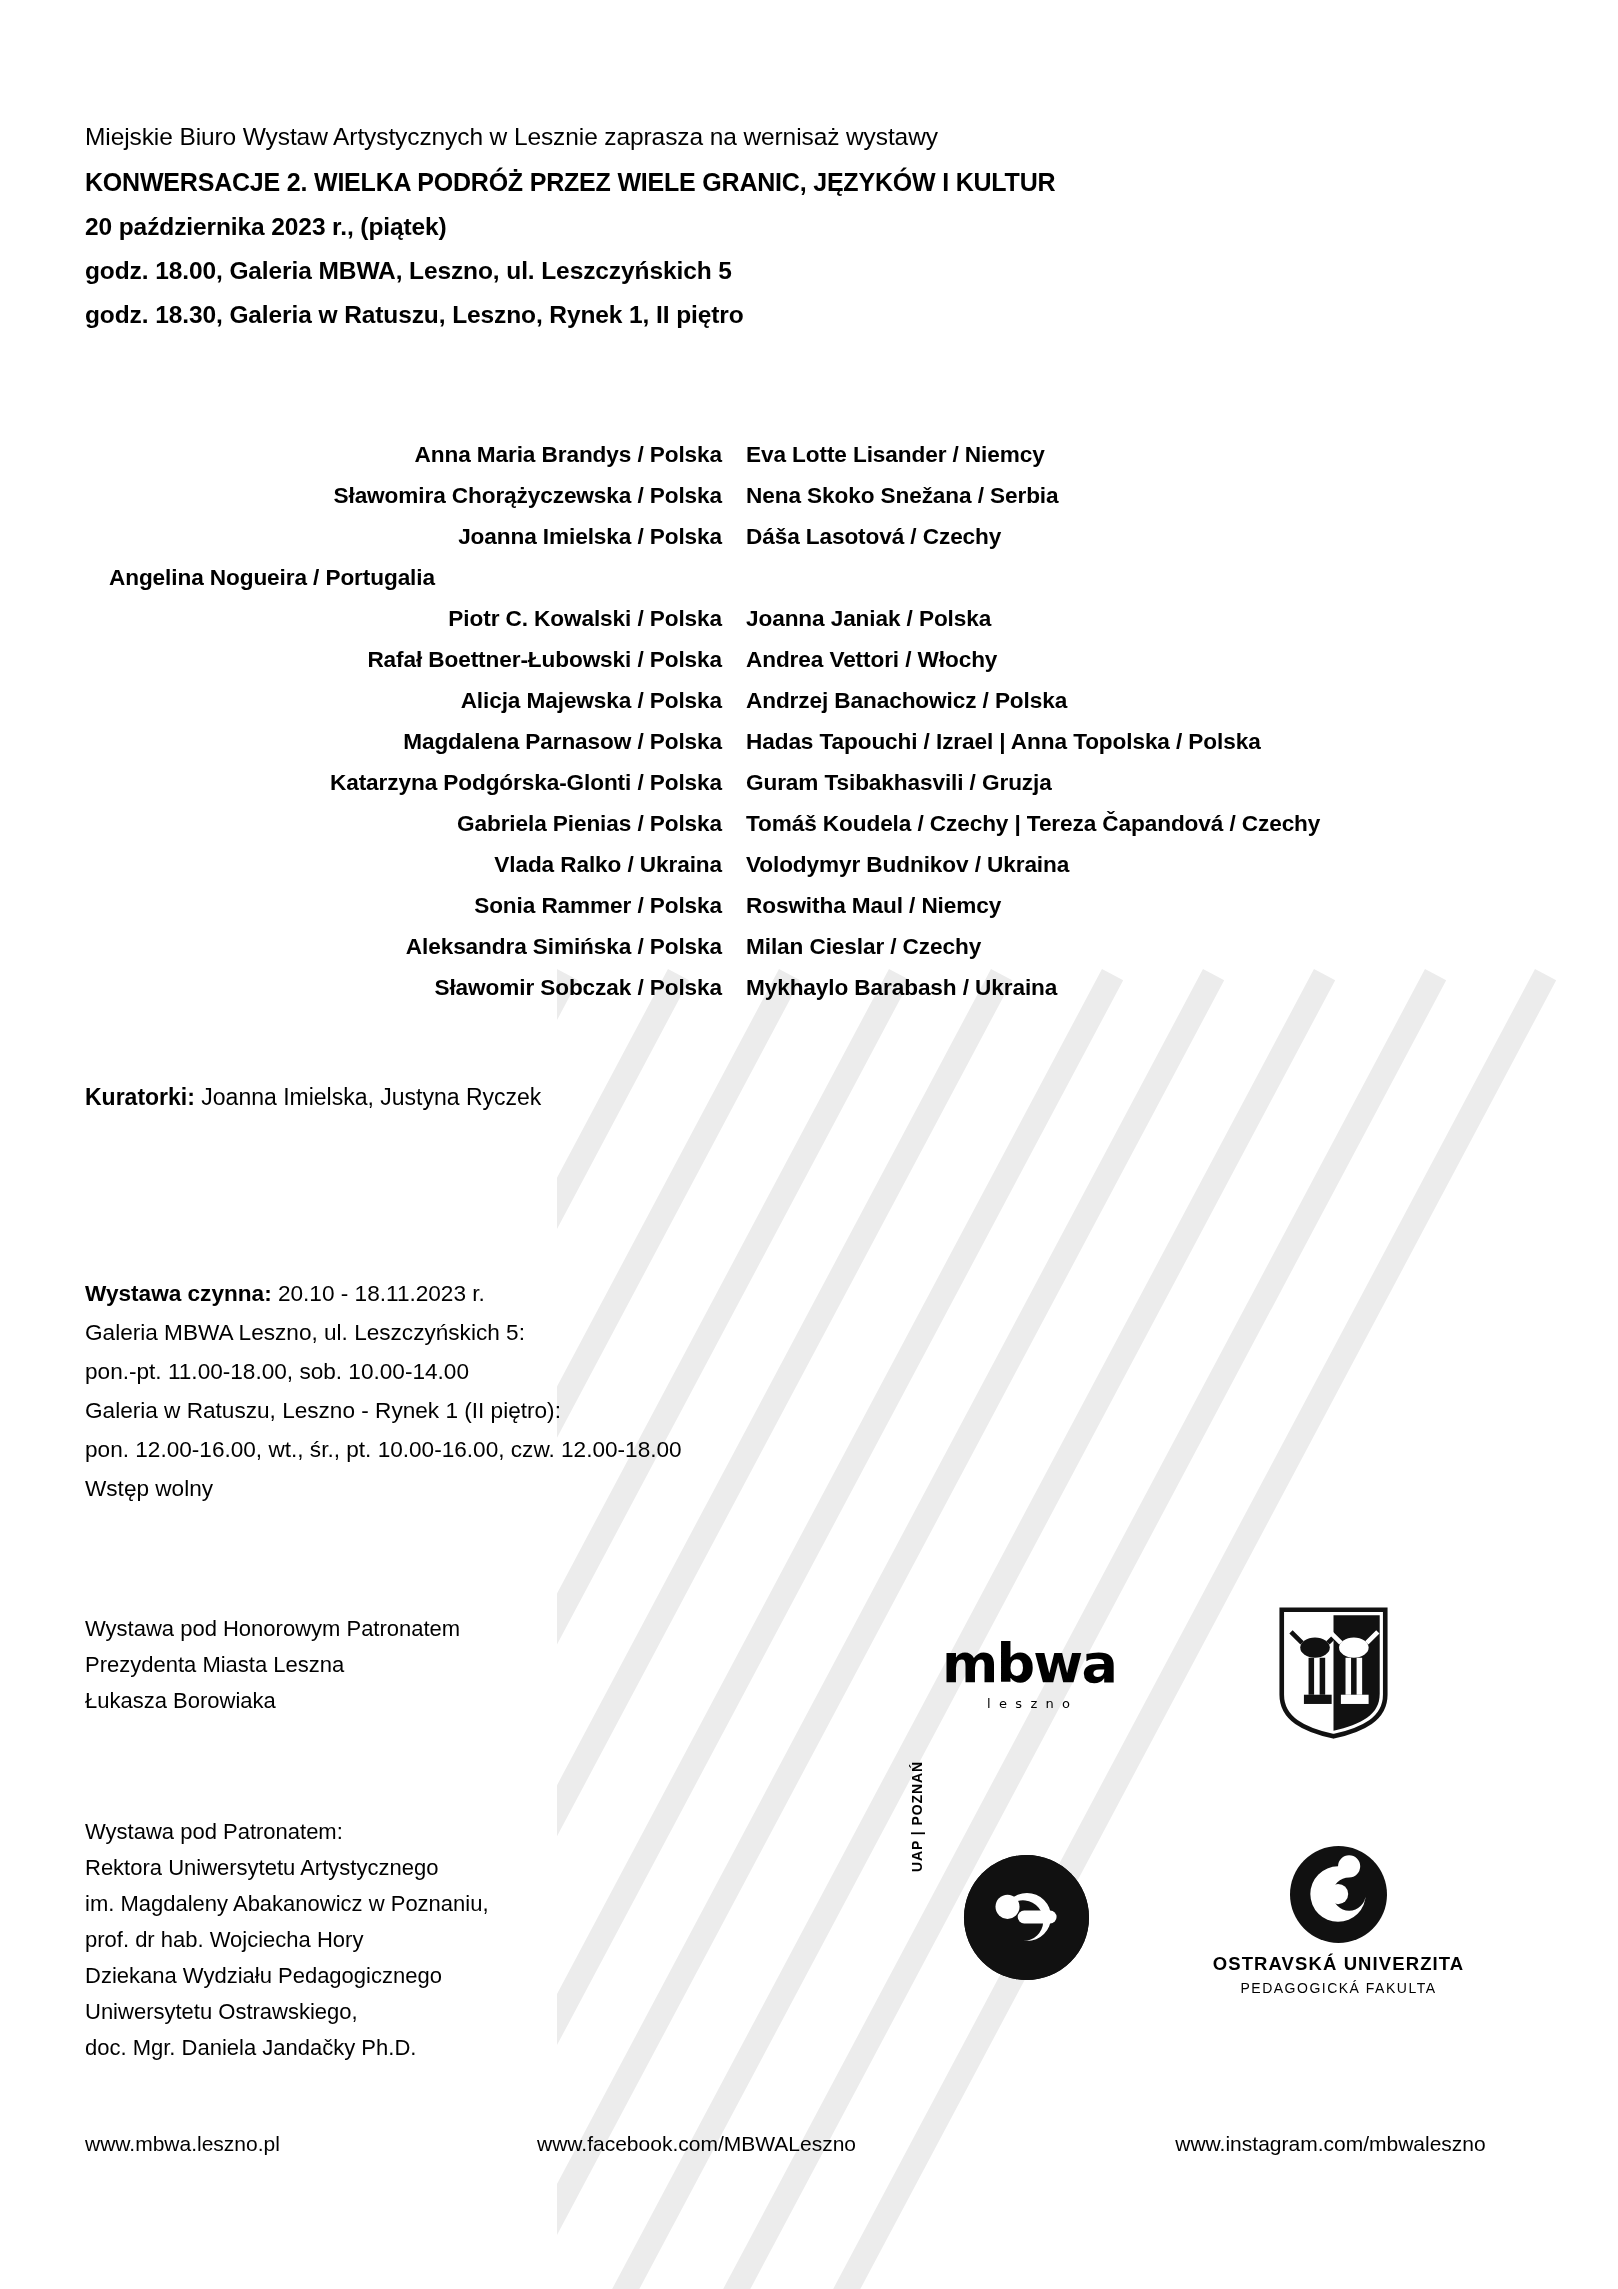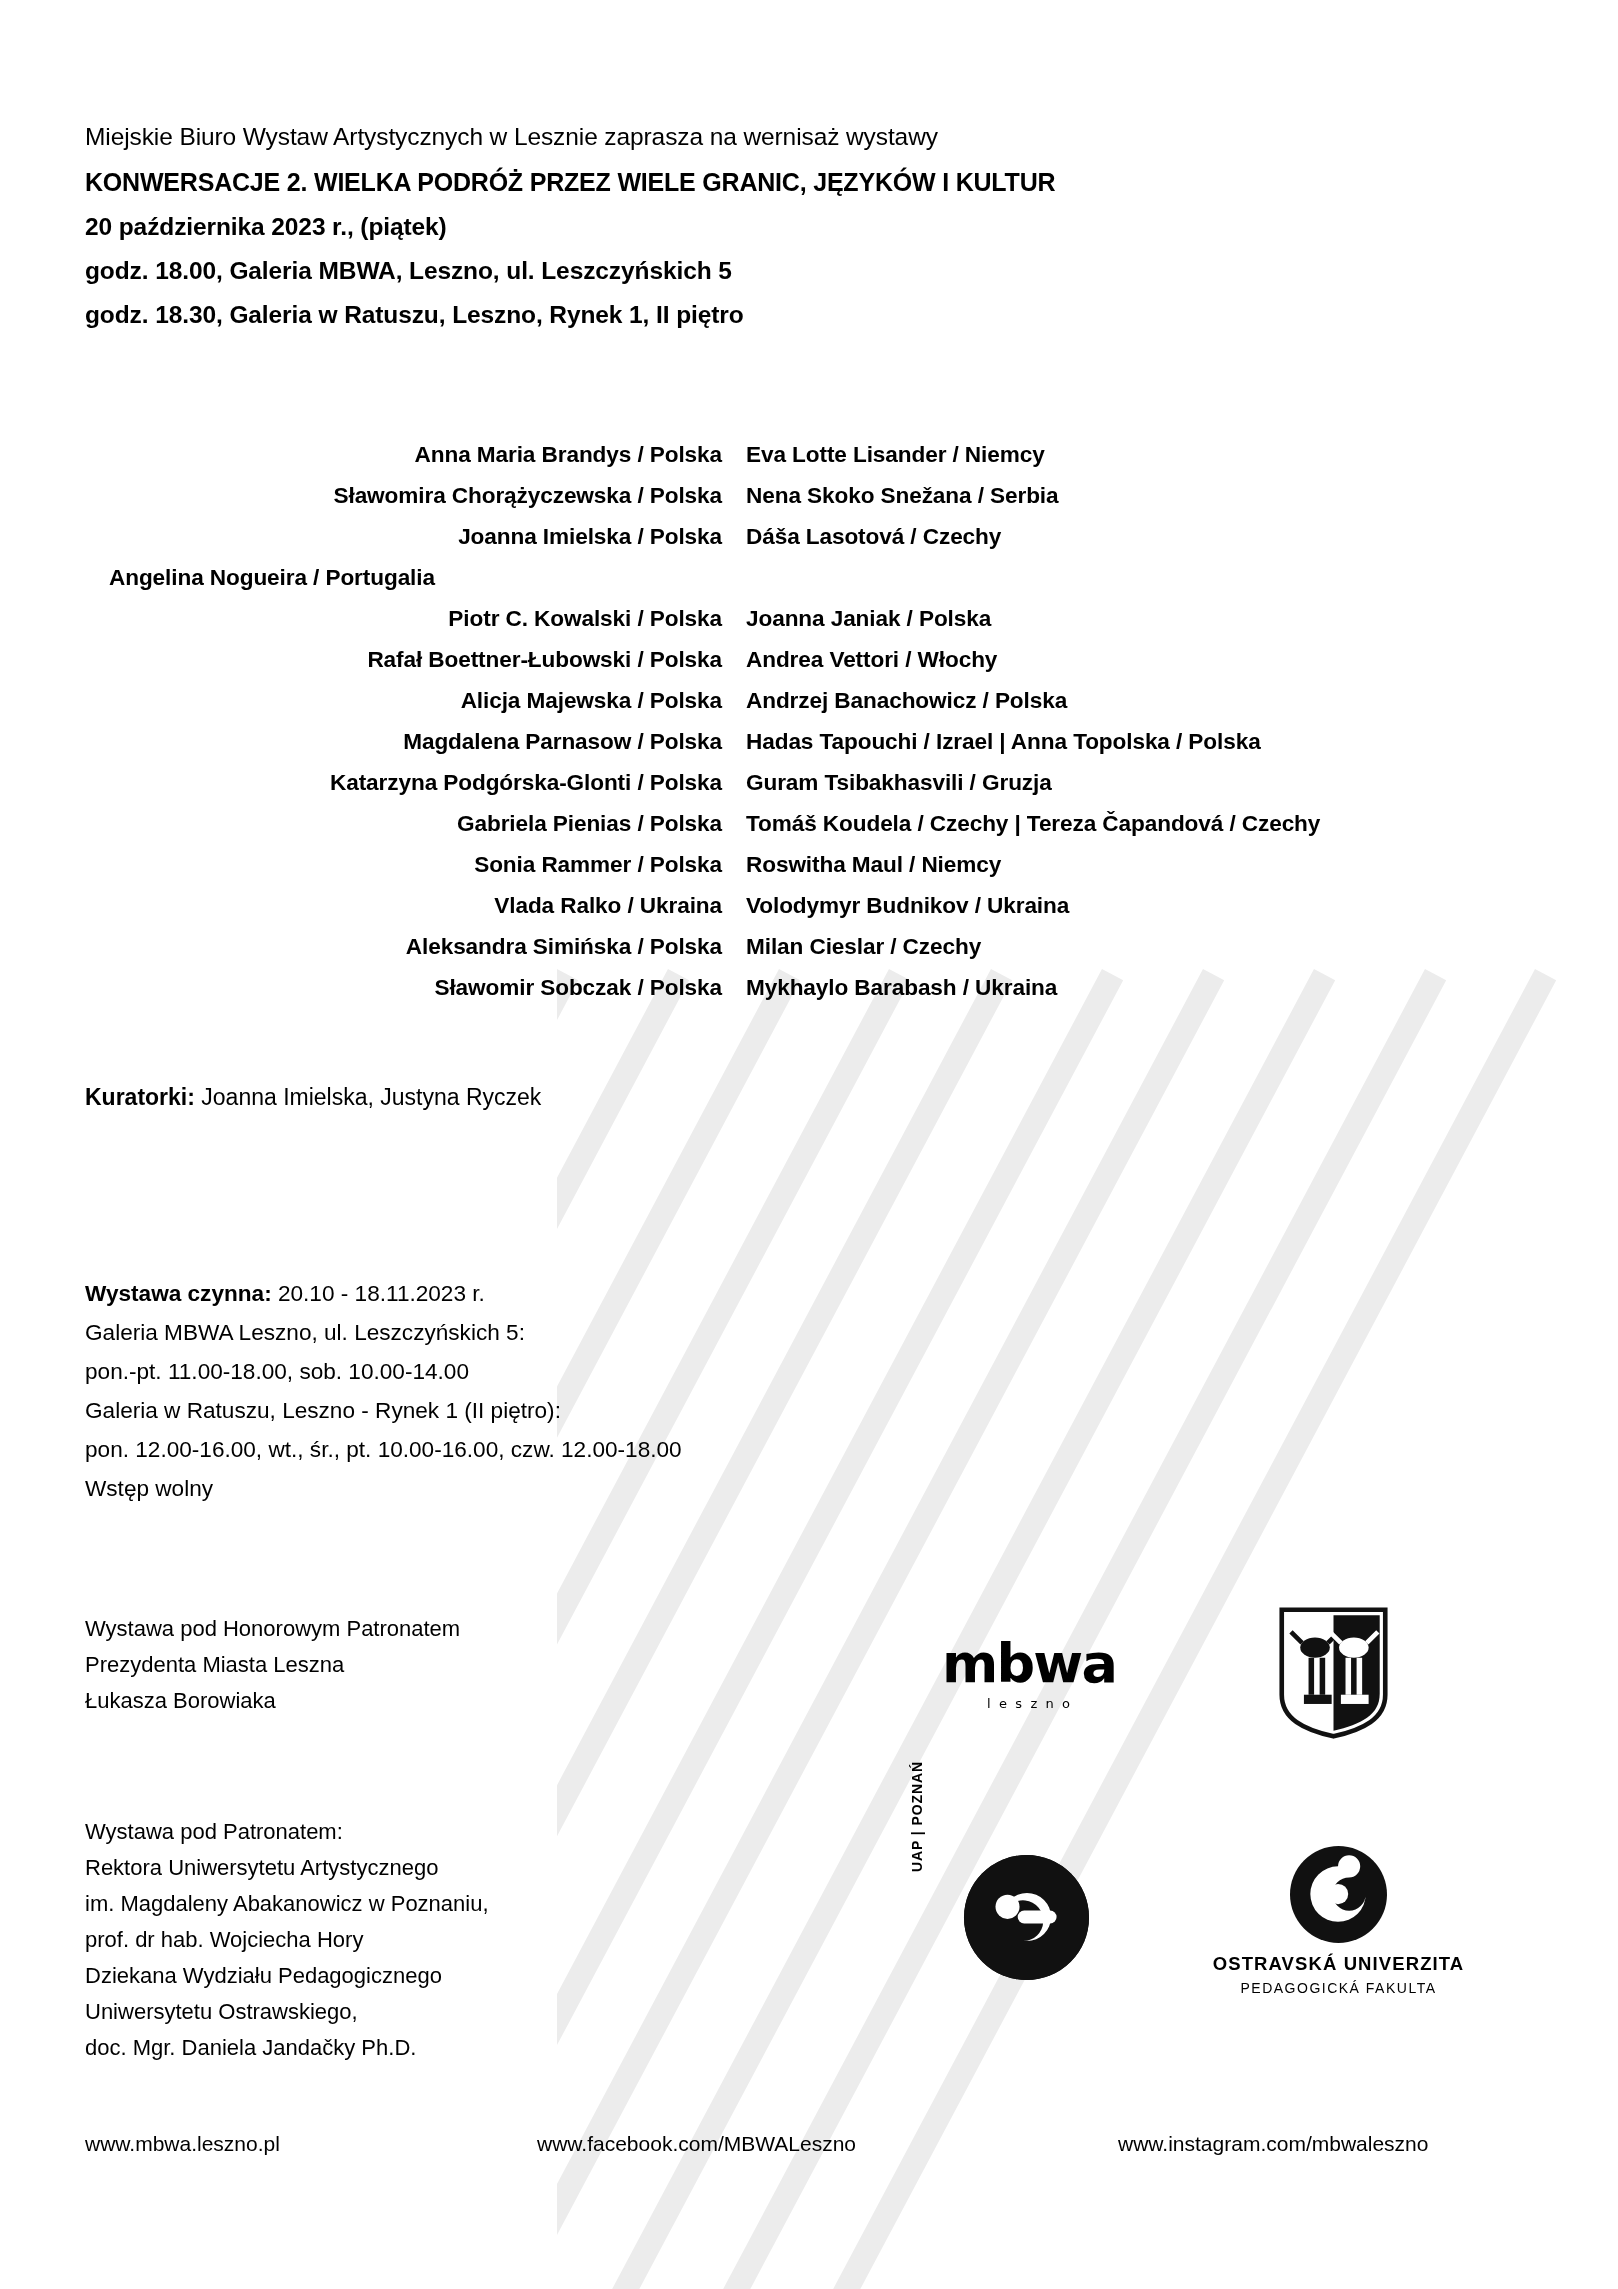--- a/index.html
+++ b/index.html
@@ -204,21 +204,21 @@
   .footer {
     position: absolute;
     left: 85px;
     top: 2132px;
     width: 1458px;
     display: flex;
     font-size: 21px;
   }
   .footer .f1 { width: 452px; }
   .footer .f2 { width: 581px; }
-  .footer .f3 { flex: 1; text-align: left; }
+  .footer .f3 { flex: 1; text-align: center; }
 </style>
 </head>
 <body>
 
 <div class="stripes">
   <i style="left:0px;"></i>
   <i style="left:111px;"></i>
   <i style="left:222px;"></i>
   <i style="left:332px;"></i>
   <i style="left:434px;"></i>
@@ -273,26 +273,26 @@
     </div>
     <div class="artist-row">
       <div class="col-left">Katarzyna Podgórska-Glonti / Polska</div>
       <div class="col-right">Guram Tsibakhasvili / Gruzja</div>
     </div>
     <div class="artist-row">
       <div class="col-left">Gabriela Pienias / Polska</div>
       <div class="col-right">Tomáš Koudela / Czechy | Tereza Čapandová / Czechy</div>
     </div>
     <div class="artist-row">
+      <div class="col-left">Vlada Ralko / Ukraina</div>
+      <div class="col-right">Volodymyr Budnikov / Ukraina</div>
+    </div>
+    <div class="artist-row">
       <div class="col-left">Sonia Rammer / Polska</div>
       <div class="col-right">Roswitha Maul / Niemcy</div>
-    </div>
-    <div class="artist-row">
-      <div class="col-left">Vlada Ralko / Ukraina</div>
-      <div class="col-right">Volodymyr Budnikov / Ukraina</div>
     </div>
     <div class="artist-row">
       <div class="col-left">Aleksandra Simińska / Polska</div>
       <div class="col-right">Milan Cieslar / Czechy</div>
     </div>
     <div class="artist-row">
       <div class="col-left">Sławomir Sobczak / Polska</div>
       <div class="col-right">Mykhaylo Barabash / Ukraina</div>
     </div>
   </div>

